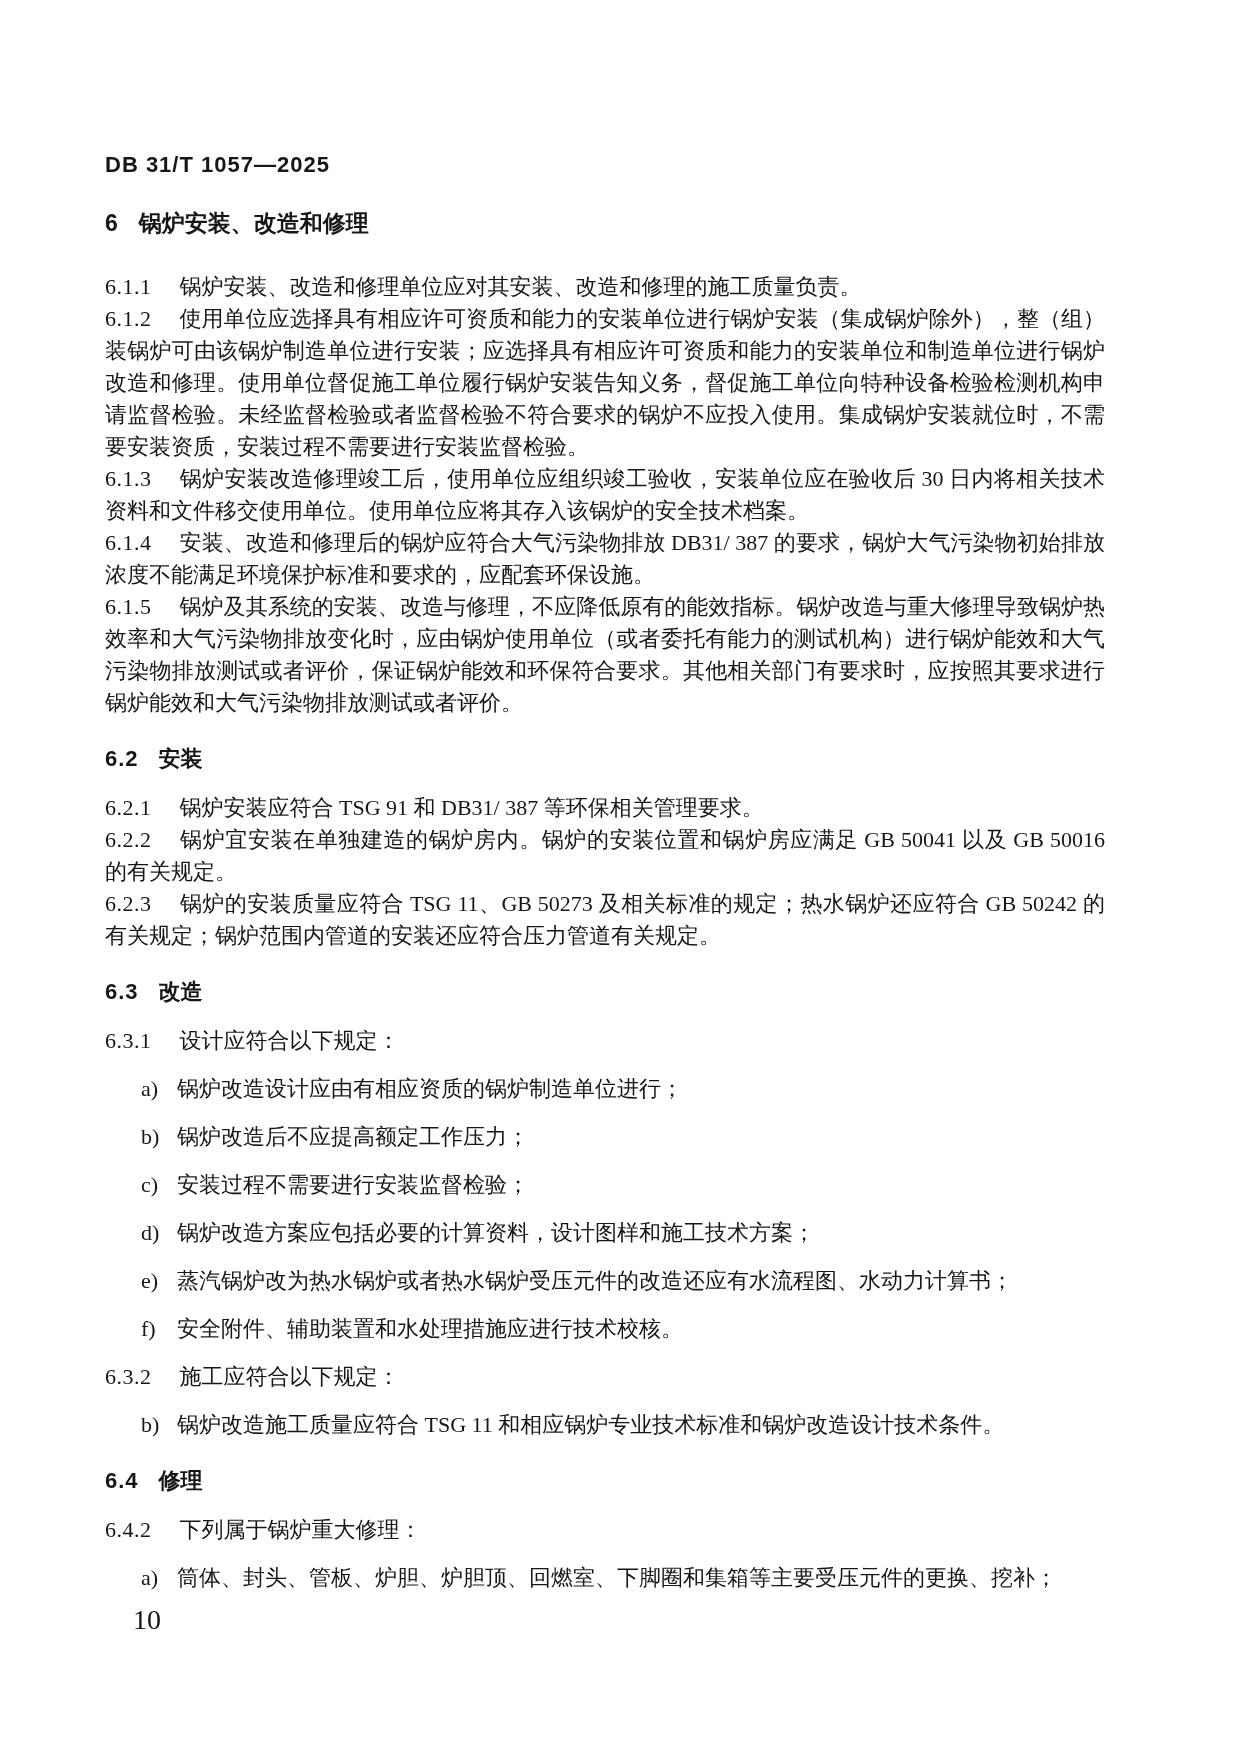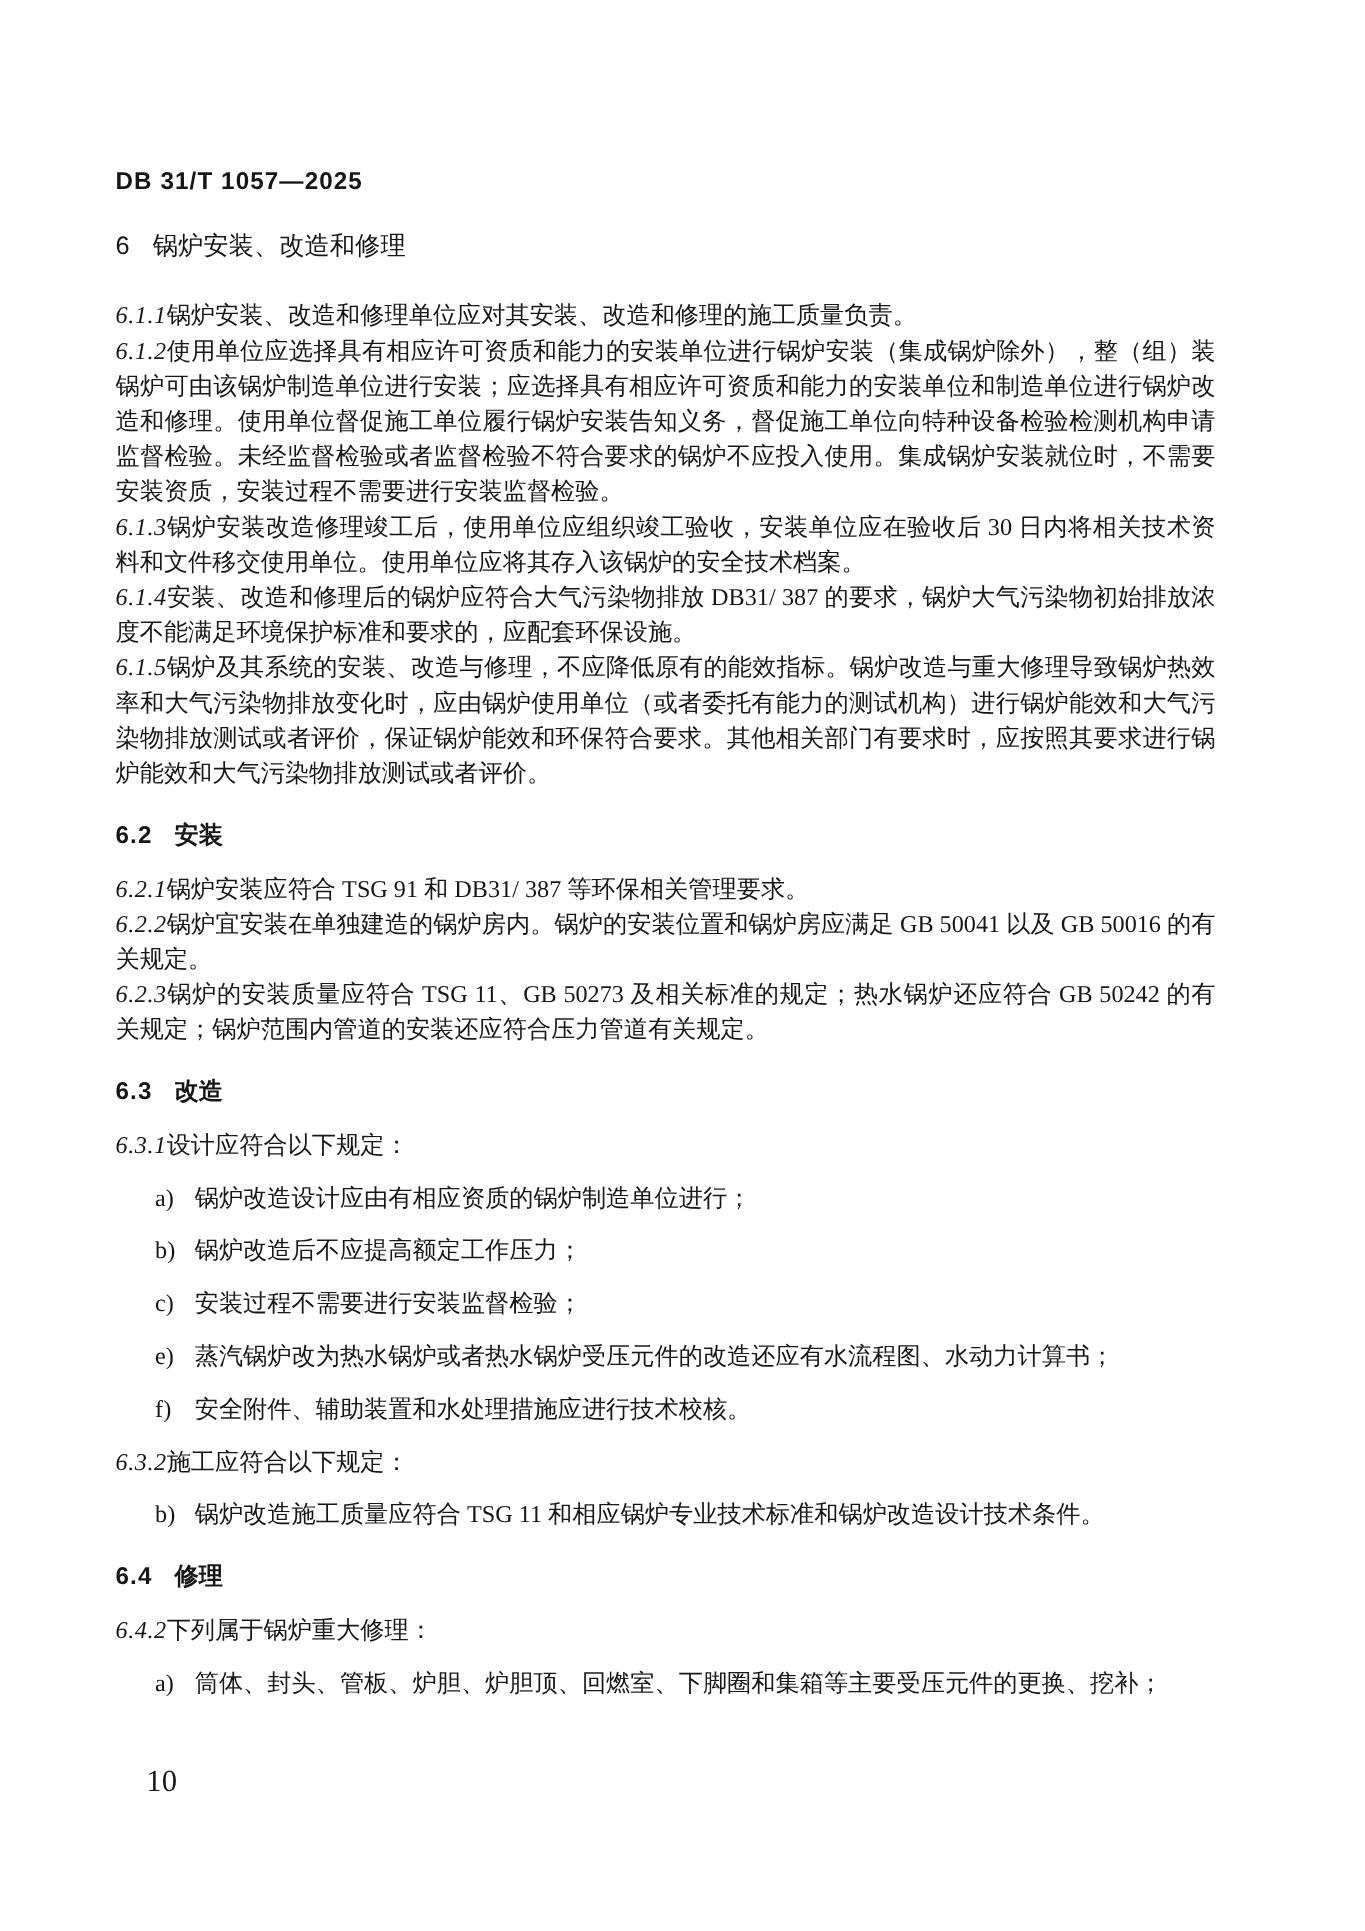--- a/index.html
+++ b/index.html
@@ -25,36 +25,36 @@
   .doc-code {
     font-family: "Liberation Sans", "DejaVu Sans", sans-serif;
     font-weight: 700;
     font-size: 22px;
     letter-spacing: 1px;
     text-align: left;
   }
   h1.chapter {
     margin: 26px 0 32px 0;
     font-family: "Liberation Sans", "DejaVu Sans", sans-serif;
-    font-weight: 400;
+    font-weight: 700;
     font-size: 23px;
     line-height: 32px;
     text-align: left;
   }
   h2.sec {
     margin: 24px 0 17px 0;
     font-family: "Liberation Sans", "DejaVu Sans", sans-serif;
     font-weight: 700;
     font-size: 22px;
     line-height: 32px;
     text-align: left;
   }
   .hnum { margin-right: 20px; letter-spacing: 1px; }
   p.clause { margin: 0; }
-  .cnum { margin-right: 0; letter-spacing: 0.5px; white-space: nowrap; font-style: italic; }
+  .cnum { margin-right: 28px; letter-spacing: 0.5px; white-space: nowrap; }
   p.item { margin: 16px; padding-left: 20px; }
   p.item .marker { display: inline-block; min-width: 26px; margin-right: 10px; }
   .page-number {
     position: absolute;
     left: 133px;
     top: 1606px;
     font-family: "Liberation Serif", "DejaVu Serif", serif;
     font-size: 28px;
     line-height: 28px;
   }
@@ -83,20 +83,21 @@
       <p class="clause"><span class="cnum">6.2.2</span><span>锅炉宜安装在单独建造的锅炉房内。锅炉的安装位置和锅炉房应满足 GB 50041 以及 GB 50016 的有关规定。</span></p>
       <p class="clause"><span class="cnum">6.2.3</span><span>锅炉的安装质量应符合 TSG 11、GB 50273 及相关标准的规定；热水锅炉还应符合 GB 50242 的有关规定；锅炉范围内管道的安装还应符合压力管道有关规定。</span></p>
     </section>
 
     <section>
       <h2 class="sec"><span class="hnum">6.3</span><span>改造</span></h2>
       <p class="clause"><span class="cnum">6.3.1</span><span>设计应符合以下规定：</span></p>
       <p class="item"><span class="marker">a)</span><span>锅炉改造设计应由有相应资质的锅炉制造单位进行；</span></p>
       <p class="item"><span class="marker">b)</span><span>锅炉改造后不应提高额定工作压力；</span></p>
       <p class="item"><span class="marker">c)</span><span>安装过程不需要进行安装监督检验；</span></p>
+      <p class="item"><span class="marker">d)</span><span>锅炉改造方案应包括必要的计算资料，设计图样和施工技术方案；</span></p>
       <p class="item"><span class="marker">e)</span><span>蒸汽锅炉改为热水锅炉或者热水锅炉受压元件的改造还应有水流程图、水动力计算书；</span></p>
       <p class="item"><span class="marker">f)</span><span>安全附件、辅助装置和水处理措施应进行技术校核。</span></p>
       <p class="clause"><span class="cnum">6.3.2</span><span>施工应符合以下规定：</span></p>
       <p class="item"><span class="marker">b)</span><span>锅炉改造施工质量应符合 TSG 11 和相应锅炉专业技术标准和锅炉改造设计技术条件。</span></p>
     </section>
 
     <section>
       <h2 class="sec"><span class="hnum">6.4</span><span>修理</span></h2>
       <p class="clause"><span class="cnum">6.4.2</span><span>下列属于锅炉重大修理：</span></p>
       <p class="item"><span class="marker">a)</span><span>筒体、封头、管板、炉胆、炉胆顶、回燃室、下脚圈和集箱等主要受压元件的更换、挖补；</span></p>

